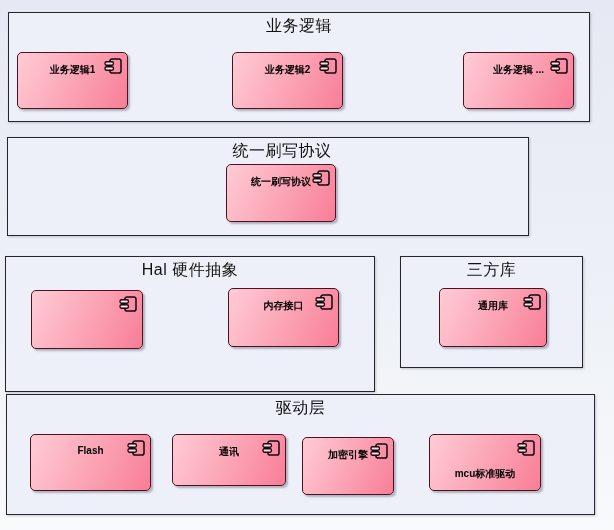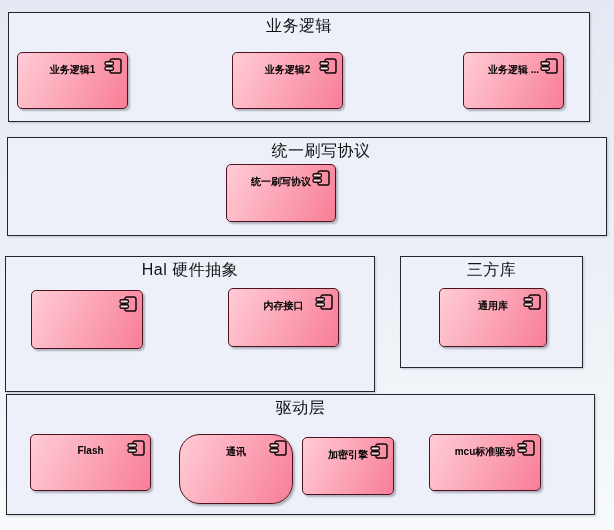--- a/index.html
+++ b/index.html
@@ -66,30 +66,30 @@
           </svg></span>
       </div>
       <div class="component" style="left: 223px; top: 39px; width: 111px; height: 57px; background: linear-gradient(115deg, rgb(255, 204, 213) 0%, rgb(248, 126, 151) 100%); border-color: rgb(77, 18, 32);">
         <div class="component-label" style="color: rgb(0, 0, 0);">业务逻辑2</div>
         <span class="component-icon"><svg width="18" height="16" viewBox="0 0 20 18">
             <rect x="6.5" y="1" width="12.5" height="16" rx="2.5" fill="none" stroke="#14090c" stroke-width="1.7"></rect>
             <rect x="1" y="4.2" width="9.5" height="4" rx="1.6" fill="#ffd9e0" stroke="#14090c" stroke-width="1.5"></rect>
             <rect x="1" y="9.8" width="9.5" height="4" rx="1.6" fill="#ffd9e0" stroke="#14090c" stroke-width="1.5"></rect>
           </svg></span>
       </div>
-      <div class="component" style="left: 454px; top: 39px; width: 101px; height: 57px; background: linear-gradient(115deg, rgb(255, 204, 213) 0%, rgb(248, 126, 151) 100%); border-color: rgb(77, 18, 32);">
+      <div class="component" style="left: 454px; top: 39px; width: 111px; height: 57px; background: linear-gradient(115deg, rgb(255, 204, 213) 0%, rgb(248, 126, 151) 100%); border-color: rgb(77, 18, 32);">
         <div class="component-label" style="color: rgb(0, 0, 0);">业务逻辑 ...</div>
         <span class="component-icon"><svg width="18" height="16" viewBox="0 0 20 18">
             <rect x="6.5" y="1" width="12.5" height="16" rx="2.5" fill="none" stroke="#14090c" stroke-width="1.7"></rect>
             <rect x="1" y="4.2" width="9.5" height="4" rx="1.6" fill="#ffd9e0" stroke="#14090c" stroke-width="1.5"></rect>
             <rect x="1" y="9.8" width="9.5" height="4" rx="1.6" fill="#ffd9e0" stroke="#14090c" stroke-width="1.5"></rect>
           </svg></span>
       </div>
     </div>
-    <div class="boundary" style="left: 7px; top: 137px; width: 600px; height: 99px; background: rgb(237, 240, 248); border-color: rgb(38, 38, 43); padding-left: 28px;">
+    <div class="boundary" style="left: 7px; top: 137px; width: 522px; height: 99px; background: rgb(237, 240, 248); border-color: rgb(38, 38, 43); padding-left: 28px;">
       <div class="boundary-title">统一刷写协议</div>
       <div class="component" style="left: 218px; top: 26px; width: 110px; height: 58px; background: linear-gradient(115deg, rgb(255, 204, 213) 0%, rgb(248, 126, 151) 100%); border-color: rgb(77, 18, 32);">
         <div class="component-label" style="color: rgb(0, 0, 0);">统一刷写协议</div>
         <span class="component-icon"><svg width="18" height="16" viewBox="0 0 20 18">
             <rect x="6.5" y="1" width="12.5" height="16" rx="2.5" fill="none" stroke="#14090c" stroke-width="1.7"></rect>
             <rect x="1" y="4.2" width="9.5" height="4" rx="1.6" fill="#ffd9e0" stroke="#14090c" stroke-width="1.5"></rect>
             <rect x="1" y="9.8" width="9.5" height="4" rx="1.6" fill="#ffd9e0" stroke="#14090c" stroke-width="1.5"></rect>
           </svg></span>
       </div>
     </div>
@@ -125,38 +125,38 @@
     <div class="boundary" style="left: 6px; top: 394px; width: 589px; height: 121px; background: rgb(237, 240, 248); border-color: rgb(38, 38, 43);">
       <div class="boundary-title">驱动层</div>
       <div class="component" style="left: 23px; top: 39px; width: 121px; height: 57px; background: linear-gradient(115deg, rgb(255, 204, 213) 0%, rgb(248, 126, 151) 100%); border-color: rgb(77, 18, 32);">
         <div class="component-label" style="color: rgb(0, 0, 0);">Flash</div>
         <span class="component-icon"><svg width="18" height="16" viewBox="0 0 20 18">
             <rect x="6.5" y="1" width="12.5" height="16" rx="2.5" fill="none" stroke="#14090c" stroke-width="1.7"></rect>
             <rect x="1" y="4.2" width="9.5" height="4" rx="1.6" fill="#ffd9e0" stroke="#14090c" stroke-width="1.5"></rect>
             <rect x="1" y="9.8" width="9.5" height="4" rx="1.6" fill="#ffd9e0" stroke="#14090c" stroke-width="1.5"></rect>
           </svg></span>
       </div>
-      <div class="component" style="left: 172px; top: 39px; width: 114px; height: 70px; background: linear-gradient(115deg, rgb(255, 204, 213) 0%, rgb(248, 126, 151) 100%); border-color: rgb(77, 18, 32); border-radius: 21px;">
+      <div class="component" style="left: 165px; top: 39px; width: 114px; height: 52px; background: linear-gradient(115deg, rgb(255, 204, 213) 0%, rgb(248, 126, 151) 100%); border-color: rgb(77, 18, 32);">
         <div class="component-label" style="color: rgb(0, 0, 0);">通讯</div>
         <span class="component-icon"><svg width="18" height="16" viewBox="0 0 20 18">
             <rect x="6.5" y="1" width="12.5" height="16" rx="2.5" fill="none" stroke="#14090c" stroke-width="1.7"></rect>
             <rect x="1" y="4.2" width="9.5" height="4" rx="1.6" fill="#ffd9e0" stroke="#14090c" stroke-width="1.5"></rect>
             <rect x="1" y="9.8" width="9.5" height="4" rx="1.6" fill="#ffd9e0" stroke="#14090c" stroke-width="1.5"></rect>
           </svg></span>
       </div>
       <div class="component" style="left: 295px; top: 42px; width: 92px; height: 58px; background: linear-gradient(115deg, rgb(255, 204, 213) 0%, rgb(248, 126, 151) 100%); border-color: rgb(77, 18, 32); font-family: Liberation Mono, monospace;">
         <div class="component-label" style="color: rgb(0, 0, 0);">加密引擎</div>
         <span class="component-icon"><svg width="18" height="16" viewBox="0 0 20 18">
             <rect x="6.5" y="1" width="12.5" height="16" rx="2.5" fill="none" stroke="#14090c" stroke-width="1.7"></rect>
             <rect x="1" y="4.2" width="9.5" height="4" rx="1.6" fill="#ffd9e0" stroke="#14090c" stroke-width="1.5"></rect>
             <rect x="1" y="9.8" width="9.5" height="4" rx="1.6" fill="#ffd9e0" stroke="#14090c" stroke-width="1.5"></rect>
           </svg></span>
       </div>
       <div class="component" style="left: 422px; top: 39px; width: 112px; height: 57px; background: linear-gradient(115deg, rgb(255, 204, 213) 0%, rgb(248, 126, 151) 100%); border-color: rgb(77, 18, 32);">
-        <div class="component-label" style="color: rgb(0, 0, 0);">mcu标准驱动</div>
+        <div class="component-label" style="color: rgb(0, 0, 0); margin-top: 22px;">mcu标准驱动</div>
         <span class="component-icon"><svg width="18" height="16" viewBox="0 0 20 18">
             <rect x="6.5" y="1" width="12.5" height="16" rx="2.5" fill="none" stroke="#14090c" stroke-width="1.7"></rect>
             <rect x="1" y="4.2" width="9.5" height="4" rx="1.6" fill="#ffd9e0" stroke="#14090c" stroke-width="1.5"></rect>
             <rect x="1" y="9.8" width="9.5" height="4" rx="1.6" fill="#ffd9e0" stroke="#14090c" stroke-width="1.5"></rect>
           </svg></span>
       </div>
     </div>
   </div>
 
 </body></html>

